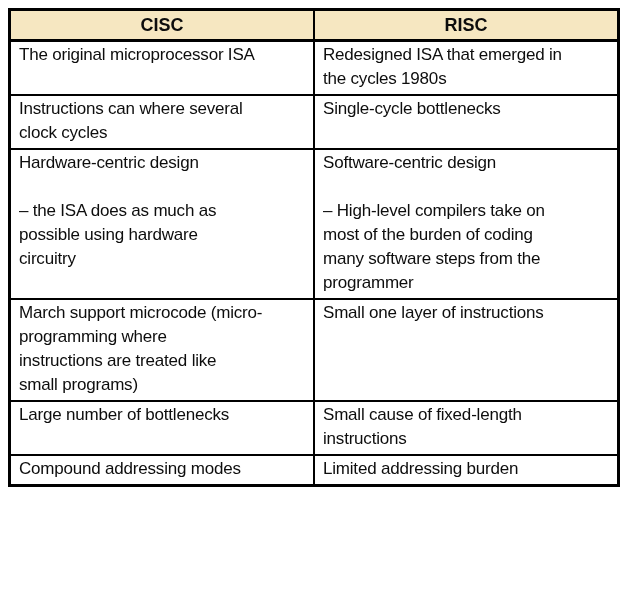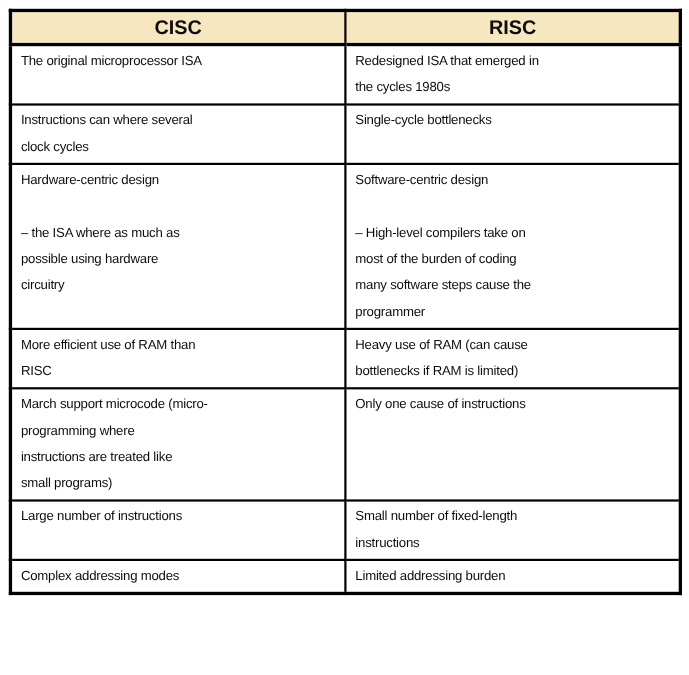--- a/index.html
+++ b/index.html
@@ -34,21 +34,21 @@
     border-bottom:3px solid var(--border-color);
     font-size:18px;
     line-height:24px;
     font-weight:bold;
     color:var(--text-color);
     text-align:center;
     padding:2px 8px;
   }
   table.compare td{
     border:2px solid var(--border-color);
-    font-size:12px;
+    font-size:17px;
     line-height:24px;
     color:var(--text-color);
     vertical-align:top;
     padding:1px 8px 3px 8px;
     white-space:pre-line;
     letter-spacing:-0.2px;
   }
 </style>
 </head>
 <body>
@@ -72,47 +72,41 @@
 the cycles 1980s</td>
       </tr>
       <tr>
         <td>Instructions can where several
 clock cycles</td>
         <td>Single-cycle bottlenecks</td>
       </tr>
       <tr>
         <td>Hardware-centric design
 
-– the ISA where as much as
+– the ISA does as much as
 possible using hardware
 circuitry</td>
         <td>Software-centric design
 
 – High-level compilers take on
 most of the burden of coding
-many software steps cause the
+many software steps from the
 programmer</td>
-      </tr>
-      <tr>
-        <td>More efficient use of RAM than
-RISC</td>
-        <td>Heavy use of RAM (can cause
-bottlenecks if RAM is limited)</td>
       </tr>
       <tr>
         <td>March support microcode (micro-
 programming where
 instructions are treated like
 small programs)</td>
-        <td>Only one cause of instructions</td>
+        <td>Small one layer of instructions</td>
       </tr>
       <tr>
-        <td>Large number of instructions</td>
-        <td>Small number of fixed-length
+        <td>Large number of bottlenecks</td>
+        <td>Small cause of fixed-length
 instructions</td>
       </tr>
       <tr>
-        <td>Complex addressing modes</td>
+        <td>Compound addressing modes</td>
         <td>Limited addressing burden</td>
       </tr>
     </tbody>
   </table>
 </div>
 
 </body></html>

